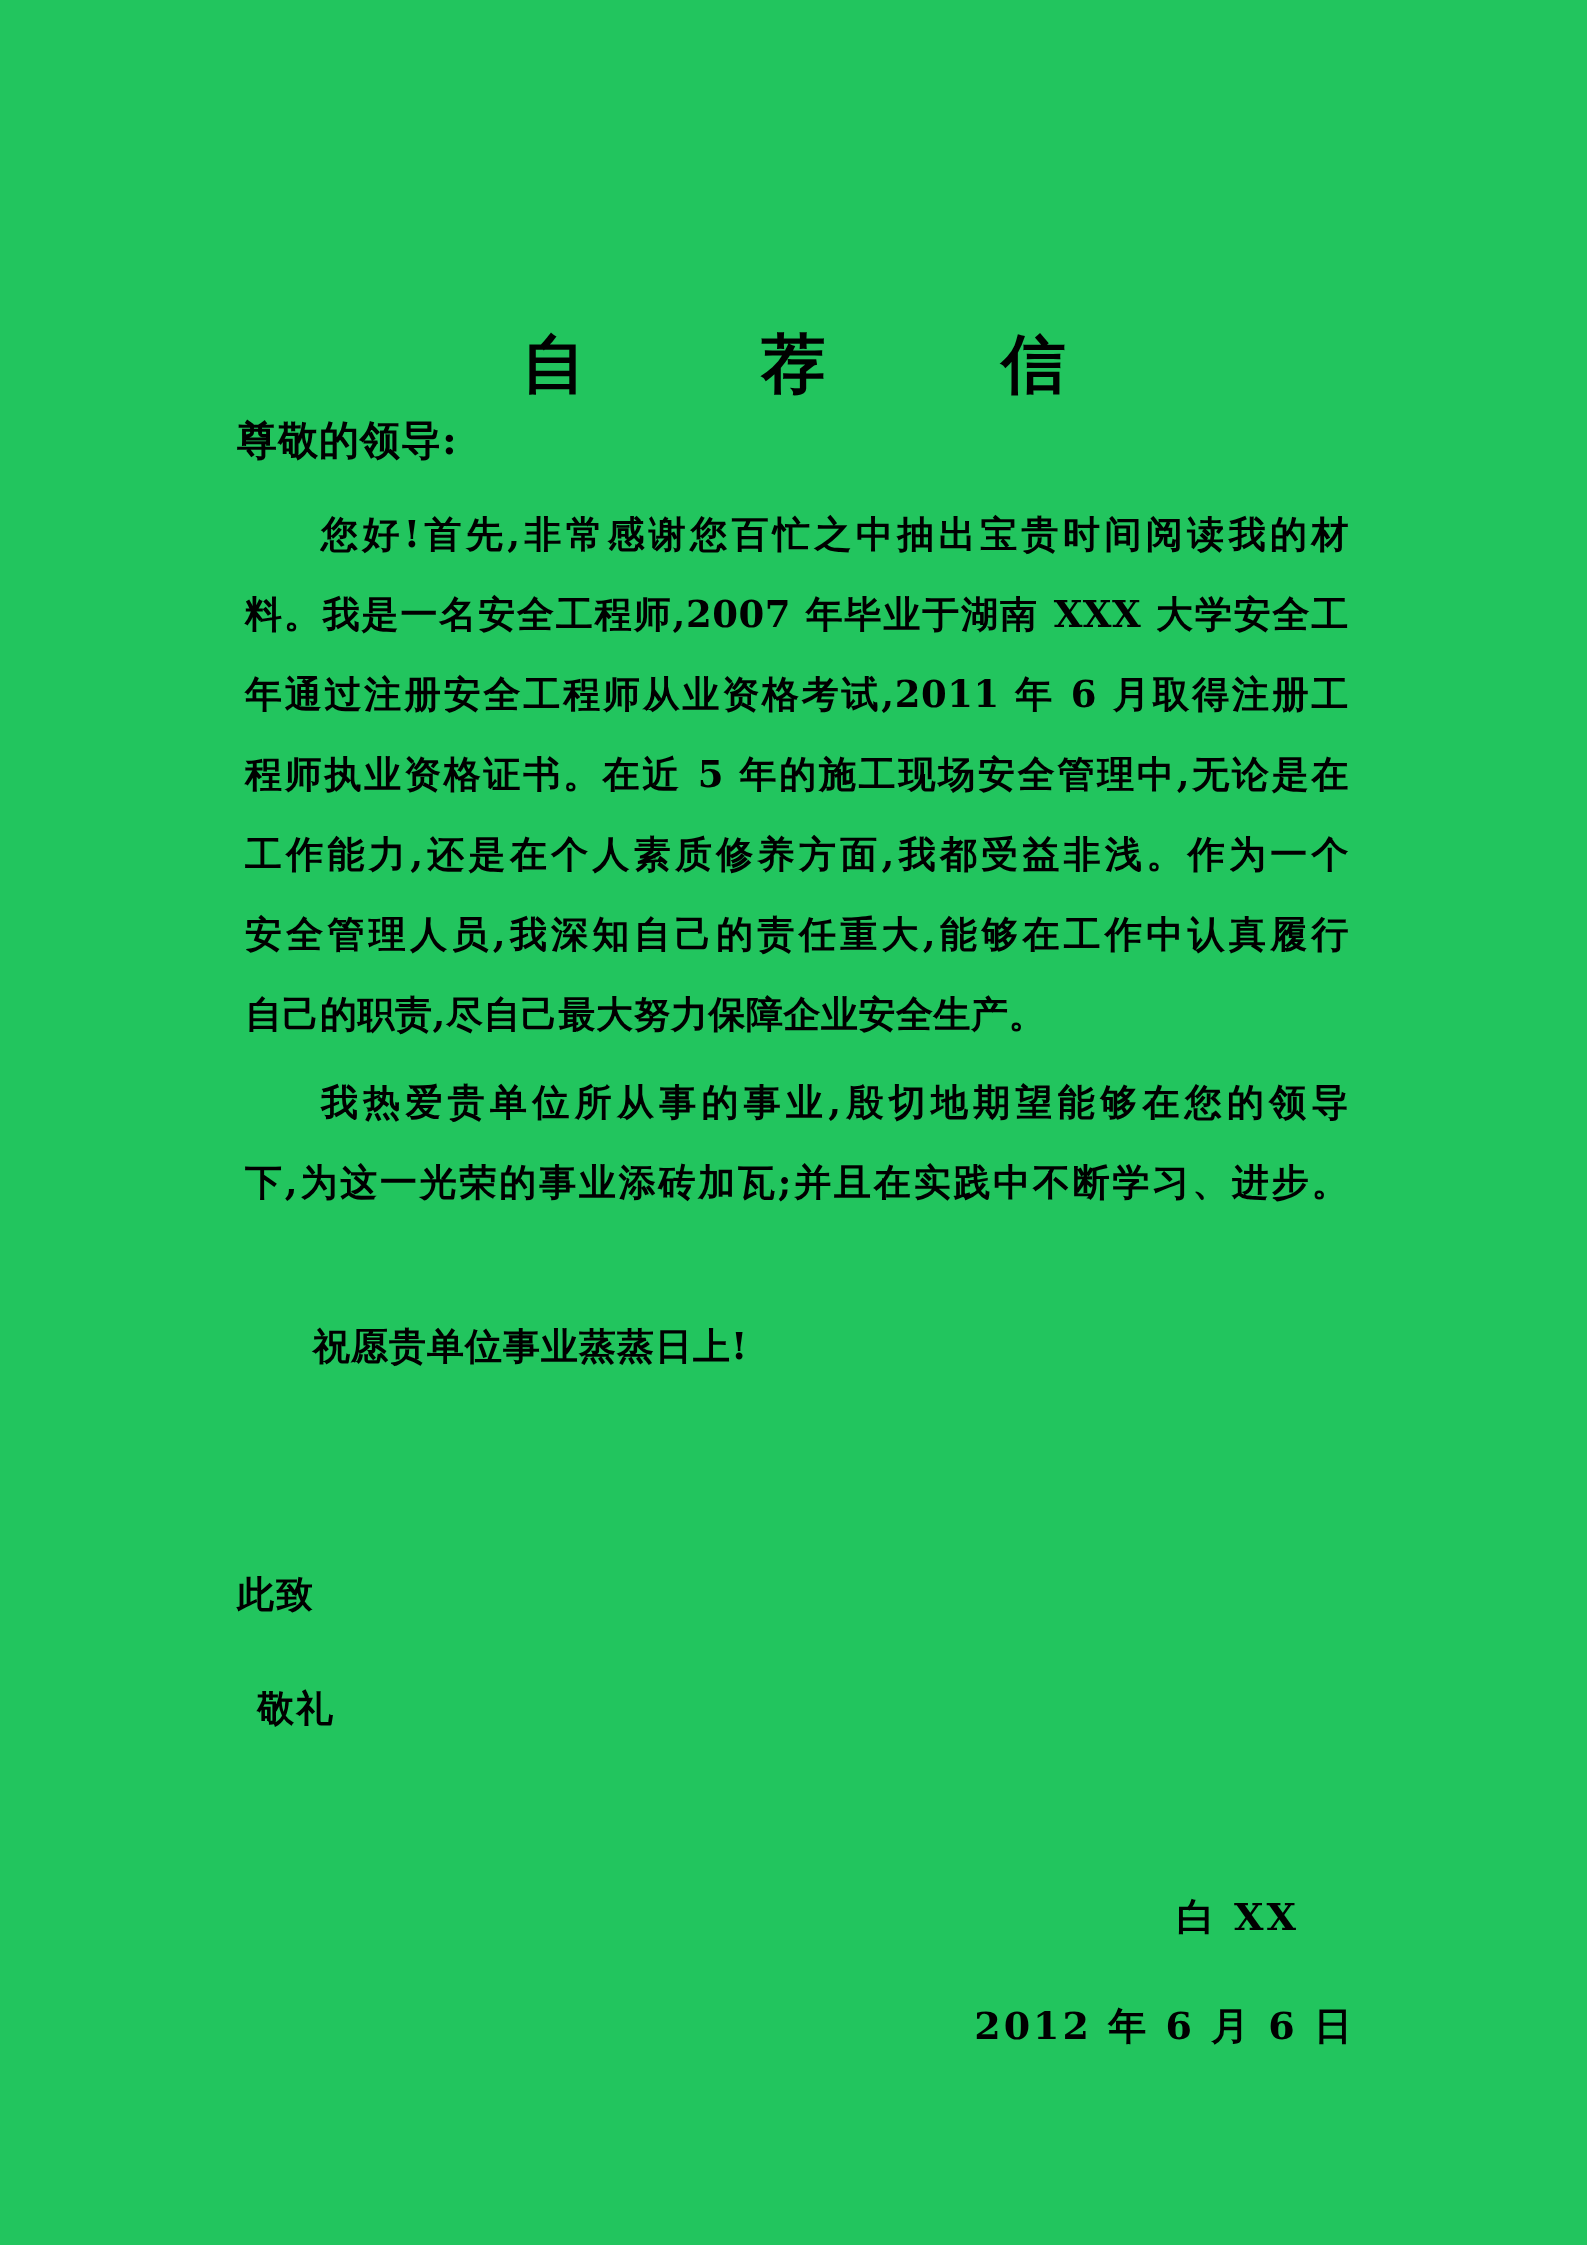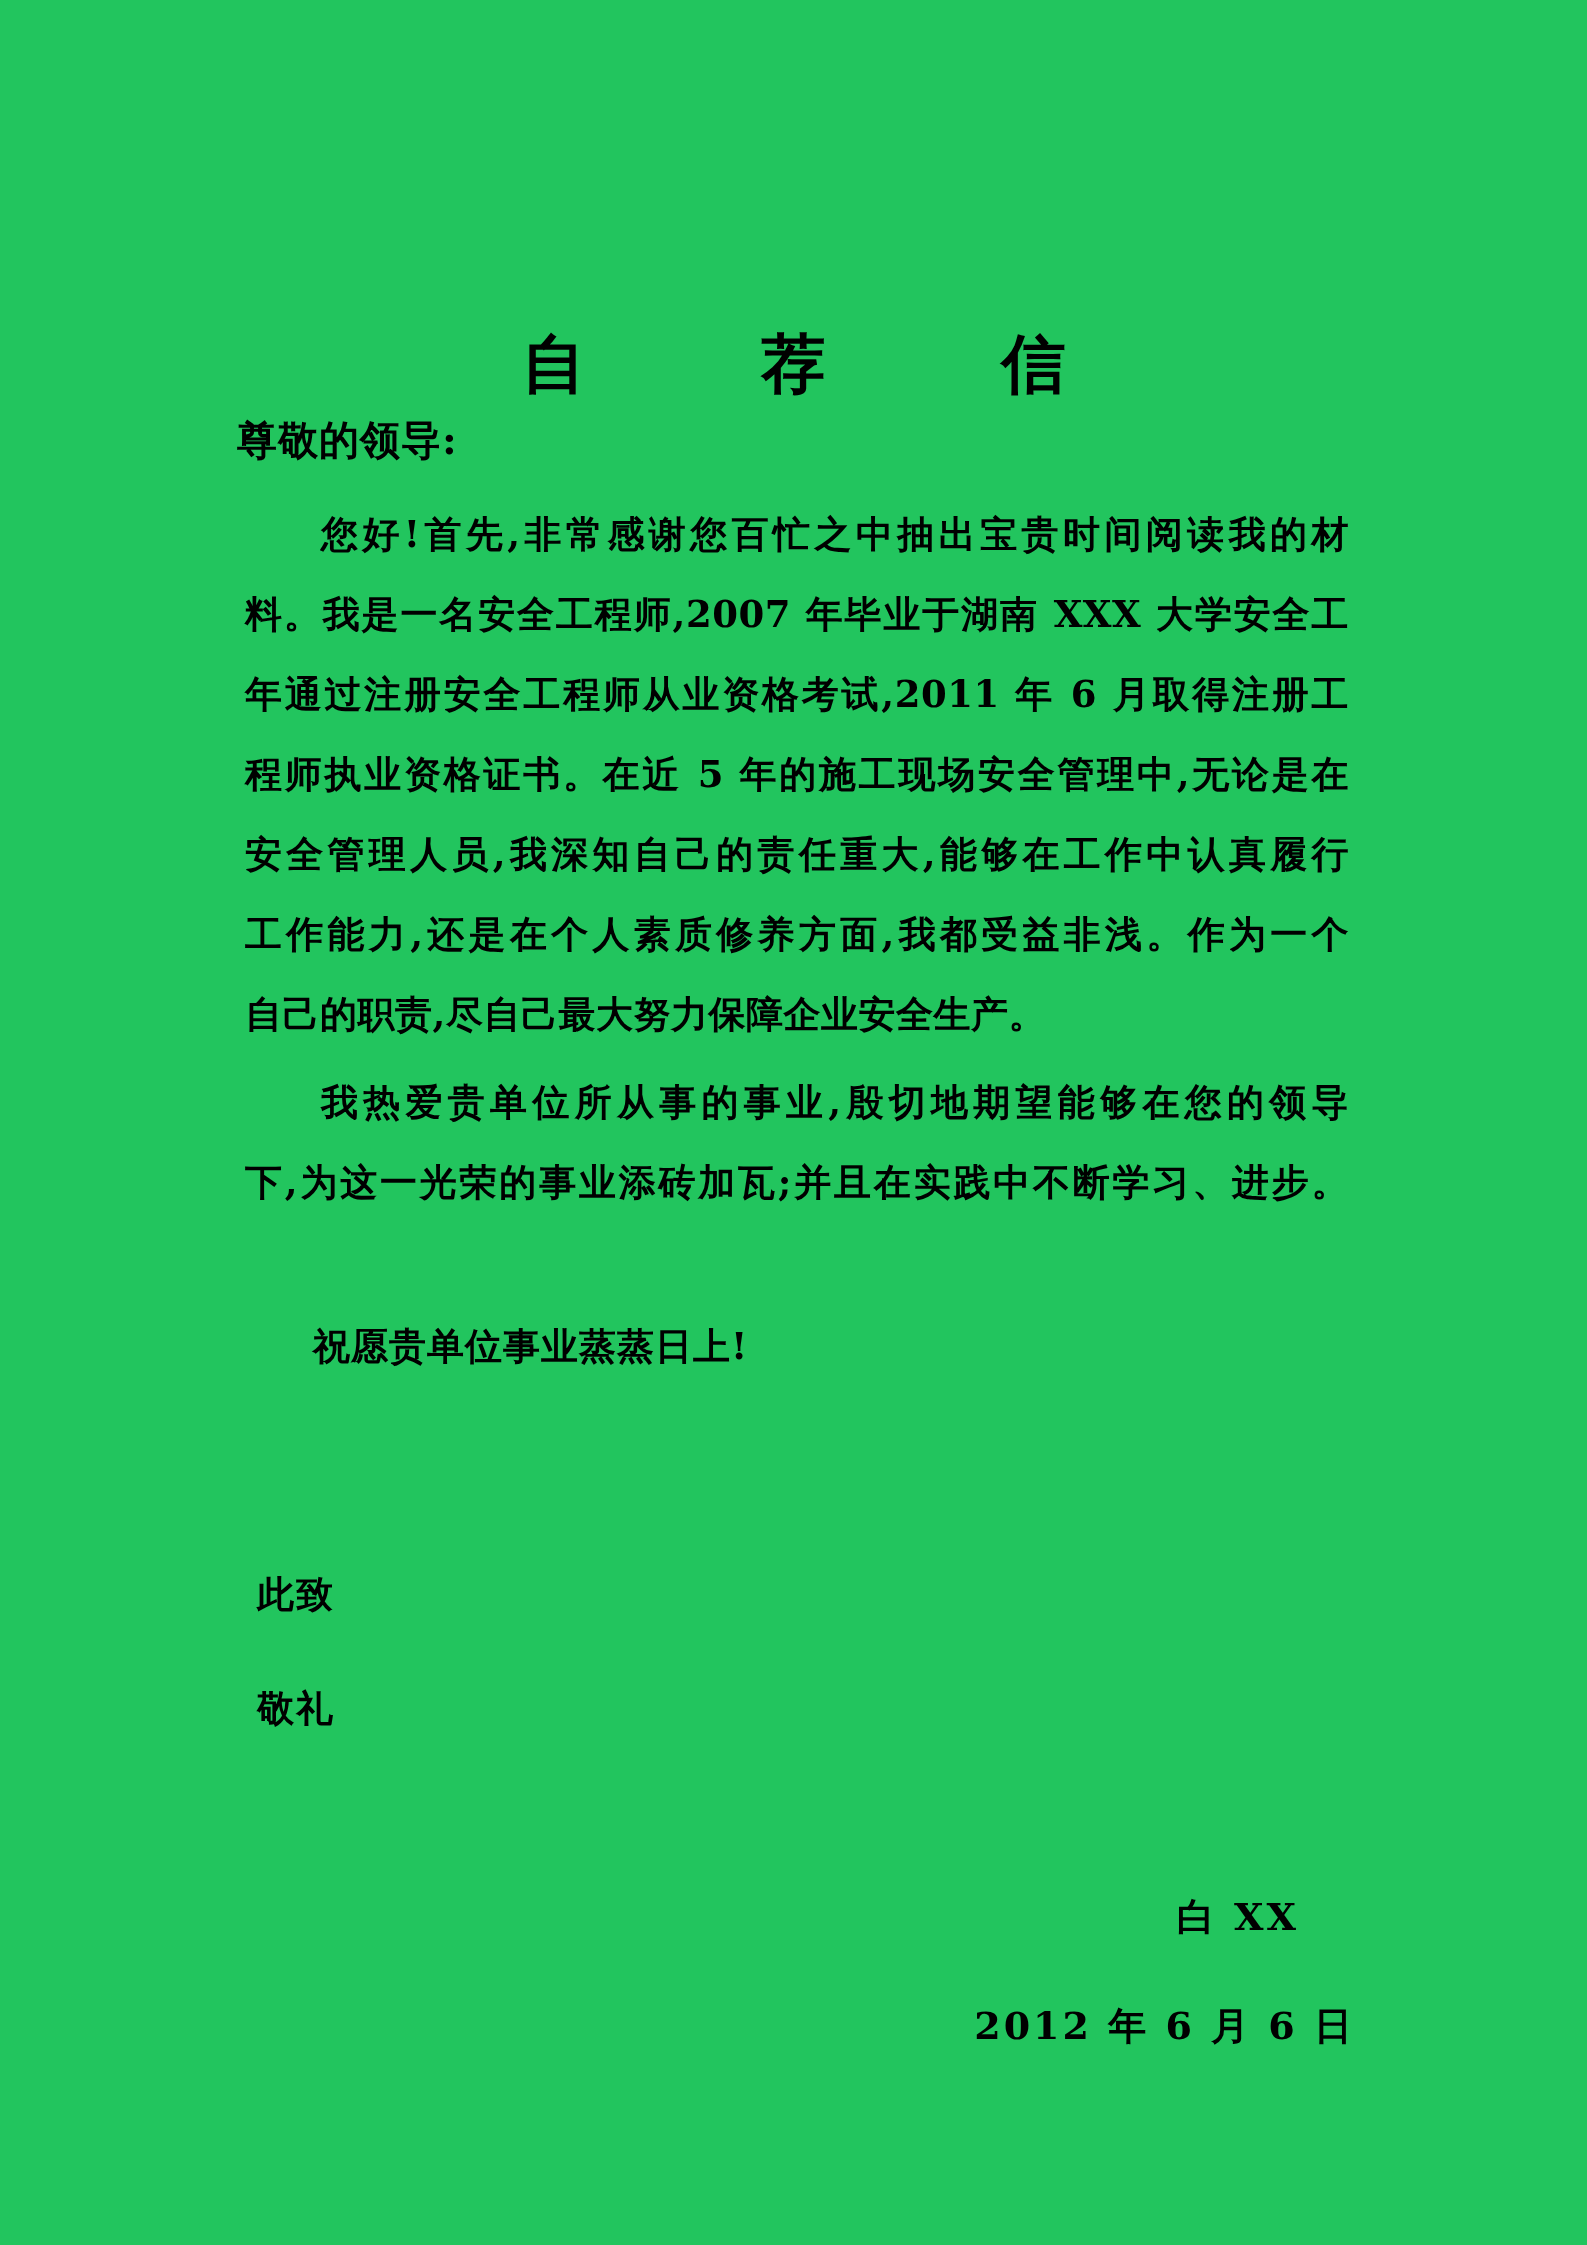--- a/index.html
+++ b/index.html
@@ -103,21 +103,20 @@
     left: 237px;
     top: 1570px;
     font-family: "DejaVu Serif", "Liberation Serif", serif;
     font-weight: 700;
     font-size: 37px;
     color: #000000;
   }
   #closing-salute-1 {
     margin: 0;
     letter-spacing: 2px;
-    text-align: right;
   }
   #closing-salute-2 {
     margin: 64px 0 0 0;
     padding-left: 20px;
     letter-spacing: 2px;
   }
 
   
   #signature-block {
     position: absolute;
@@ -149,22 +148,22 @@
 
   <div id="letter-body">
 
     <p class="salutation">尊敬的领导:</p>
 
     <div class="para">
       <span class="ln full indent">您好!首先,非常感谢您百忙之中抽出宝贵时间阅读我的材</span>
       <span class="ln full">料。我是一名安全工程师,2007 年毕业于湖南 XXX 大学安全工</span>
       <span class="ln full">年通过注册安全工程师从业资格考试,2011 年 6 月取得注册工</span>
       <span class="ln full">程师执业资格证书。在近 5 年的施工现场安全管理中,无论是在</span>
+      <span class="ln full">工作能力,还是在个人素质修养方面,我都受益非浅。作为一个</span>
       <span class="ln full">安全管理人员,我深知自己的责任重大,能够在工作中认真履行</span>
-      <span class="ln full">工作能力,还是在个人素质修养方面,我都受益非浅。作为一个</span>
       <span class="ln">自己的职责,尽自己最大努力保障企业安全生产。</span>
     </div>
 
     <div class="para">
       <span class="ln full indent">我热爱贵单位所从事的事业,殷切地期望能够在您的领导</span>
       <span class="ln full">下,为这一光荣的事业添砖加瓦;并且在实践中不断学习、进步。</span>
     </div>
 
     <p id="wish-line">祝愿贵单位事业蒸蒸日上!</p>
   </div>

